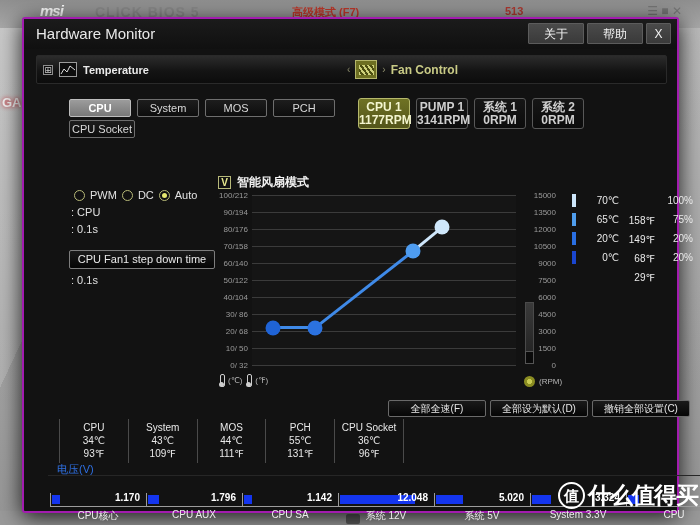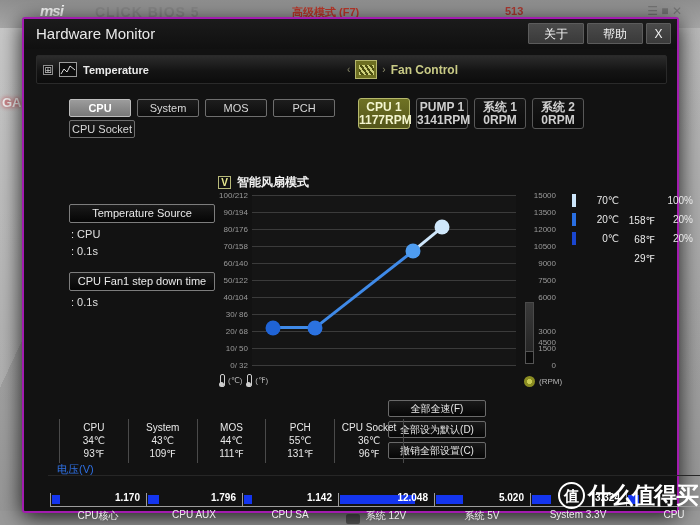--- a/index.html
+++ b/index.html
@@ -170,21 +170,21 @@
 
   
   .legend { position:absolute; left:548px; top:172px; }
   .lg-row { display:flex; align-items:center; height:19px; font-size:10px; color:#eaeaea; }
   .lg-sw { width:4px; height:13px; margin-right:9px; }
   .lg-c { width:34px; text-align:right; }
   .lg-f { width:36px; text-align:right;margin-top:40px; }
   .lg-p { width:38px; text-align:right; }
 
   
-  .actions { position:absolute; left:364px; top:381px; display:flex; gap:4px;flex-direction:column; }
+  .actions { position:absolute; left:364px; top:381px; display:flex; gap:4px; }
   .act {
     width:98px; height:17px; line-height:15px; text-align:center; font-size:10px;
     color:#e6e6e6; border:1px solid #6a6a6a; border-radius:2px;
     background:linear-gradient(#1a1a1a,#060606); cursor:pointer;
   }
 
   
   .temps { position:absolute; left:35px; top:400px; width:345px; height:44px; display:flex; }
   .tcell {
     flex:1; text-align:center; color:#e8e8e8; font-size:10px; line-height:13px;
@@ -283,22 +283,29 @@
         <div>系统 1</div>
         <div>0RPM</div>
       </div>
       <div class="chip">
         <div>系统 2</div>
         <div>0RPM</div>
       </div>
     </div>
 
     <div class="ctl">
-
-      <div class="ctl-btn">Temperature Source</div>
+      <div class="radios">
+        <span class="rb"></span>
+        <span>PWM</span>
+        <span class="rb"></span>
+        <span>DC</span>
+        <span class="rb on"></span>
+        <span>Auto</span>
+      </div>
+
       <div class="ctl-val">: CPU</div>
 
       <div class="ctl-val">: 0.1s</div>
 
       <div class="ctl-btn">CPU Fan1 step down time</div>
       <div class="ctl-val">: 0.1s</div>
     </div>
 
     <div class="chk-row">
       <span class="chk">V</span>
@@ -334,21 +341,21 @@
           <div class="yl-left" style="top: 170px;">0/ 32</div>
         </div>
       <div id="ylabels-right">
           <div class="yl-right" style="top: 0px;">15000</div>
           <div class="yl-right" style="top: 17px;">13500</div>
           <div class="yl-right" style="top: 34px;">12000</div>
           <div class="yl-right" style="top: 51px;">10500</div>
           <div class="yl-right" style="top: 68px;">9000</div>
           <div class="yl-right" style="top: 85px;">7500</div>
           <div class="yl-right" style="top: 102px;">6000</div>
-          <div class="yl-right" style="top: 119px; margin-top: 28px;">4500</div>
+          <div class="yl-right" style="top: 119px;">4500</div>
           <div class="yl-right" style="top: 136px;">3000</div>
           <div class="yl-right" style="top: 153px;">1500</div>
           <div class="yl-right" style="top: 170px;">0</div>
         </div>
       <svg id="curve" width="264" height="170" style="position:absolute;inset:0">
           <line x1="21.12" y1="132.6" x2="63.36" y2="132.6" stroke="#3f8ae8" stroke-width="3"></line>
           <line x1="63.36" y1="132.6" x2="161.04" y2="56.099999999999994" stroke="#3f8ae8" stroke-width="3"></line>
           <line x1="161.04" y1="56.099999999999994" x2="190.07999999999998" y2="32.29999999999999" stroke="#cfe7fb" stroke-width="3"></line>
         </svg>
       <div id="points">
@@ -376,20 +383,26 @@
     </div>
 
     <div class="legend" id="legend">
         <div class="lg-row">
           <span class="lg-sw" style="background:#cde6fb"></span>
           <span class="lg-c">70℃</span>
           <span class="lg-f">158℉</span>
           <span class="lg-p">100%</span>
         </div>
         <div class="lg-row">
+          <span class="lg-sw" style="background:#4f9ded"></span>
+          <span class="lg-c">65℃</span>
+          <span class="lg-f">149℉</span>
+          <span class="lg-p">75%</span>
+        </div>
+        <div class="lg-row">
           <span class="lg-sw" style="background:#2a6fe2"></span>
           <span class="lg-c">20℃</span>
           <span class="lg-f">68℉</span>
           <span class="lg-p">20%</span>
         </div>
         <div class="lg-row">
           <span class="lg-sw" style="background:#1a46cf"></span>
           <span class="lg-c">0℃</span>
           <span class="lg-f">29℉</span>
           <span class="lg-p">20%</span>

